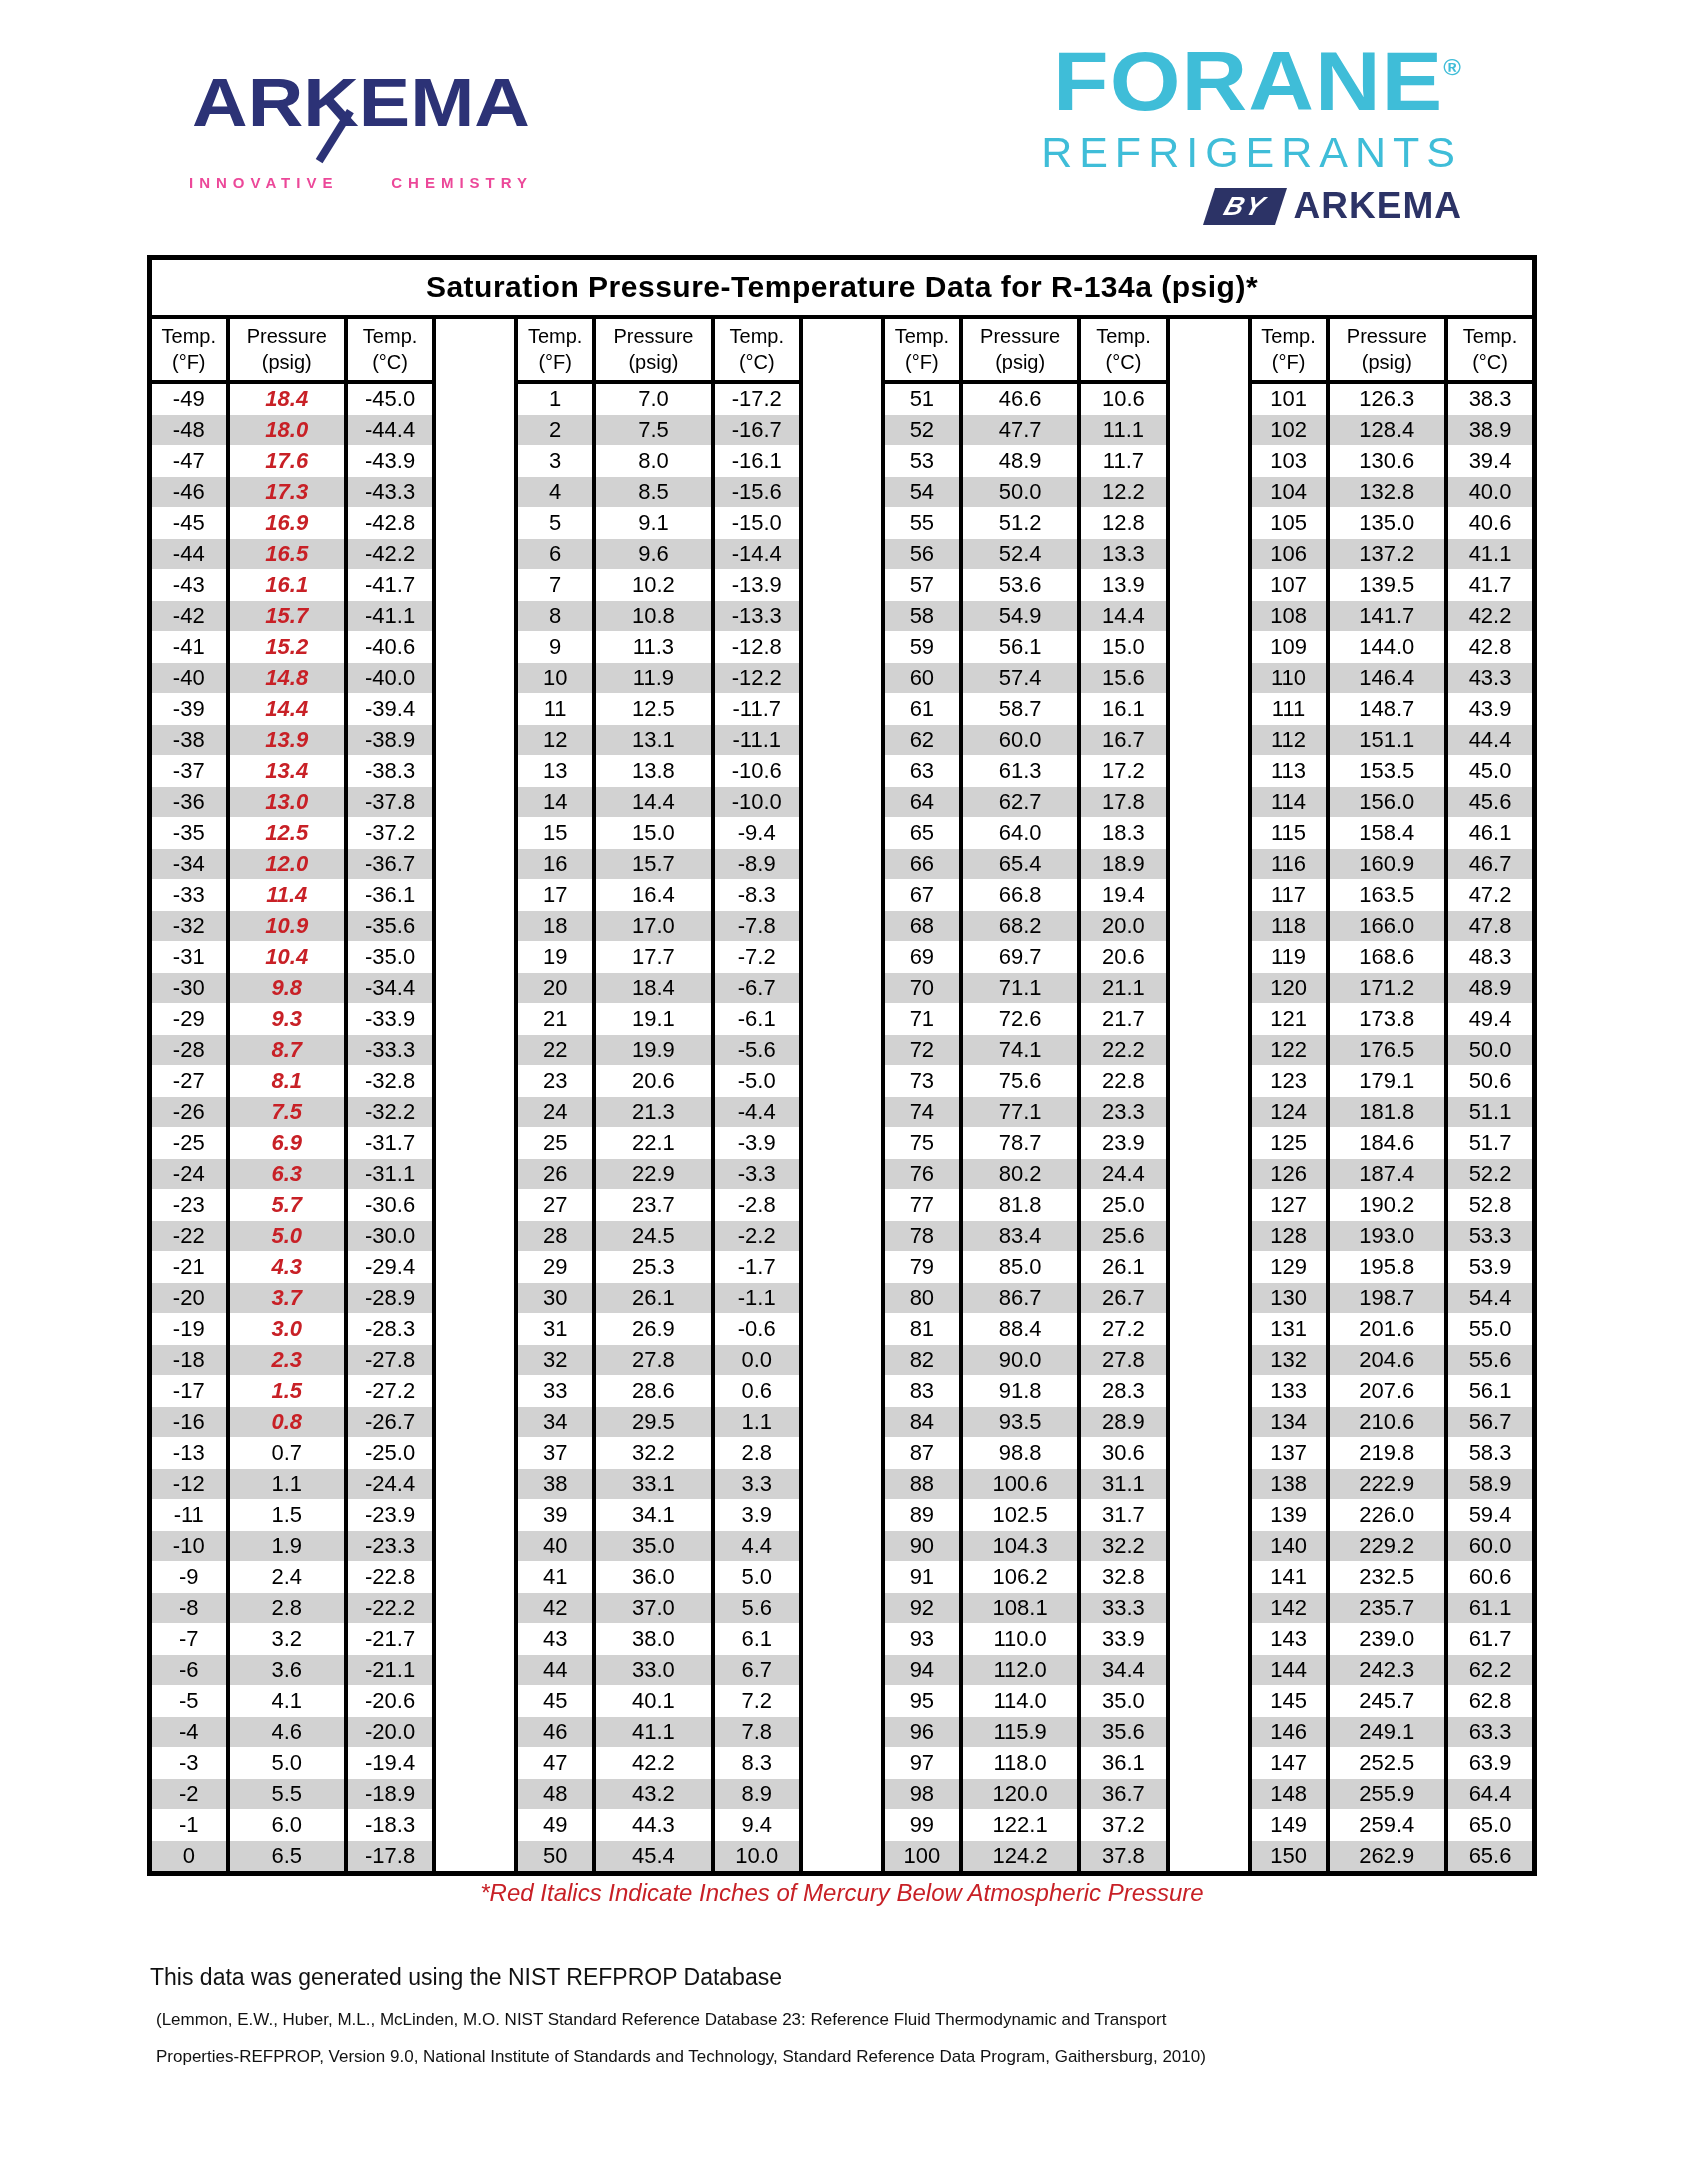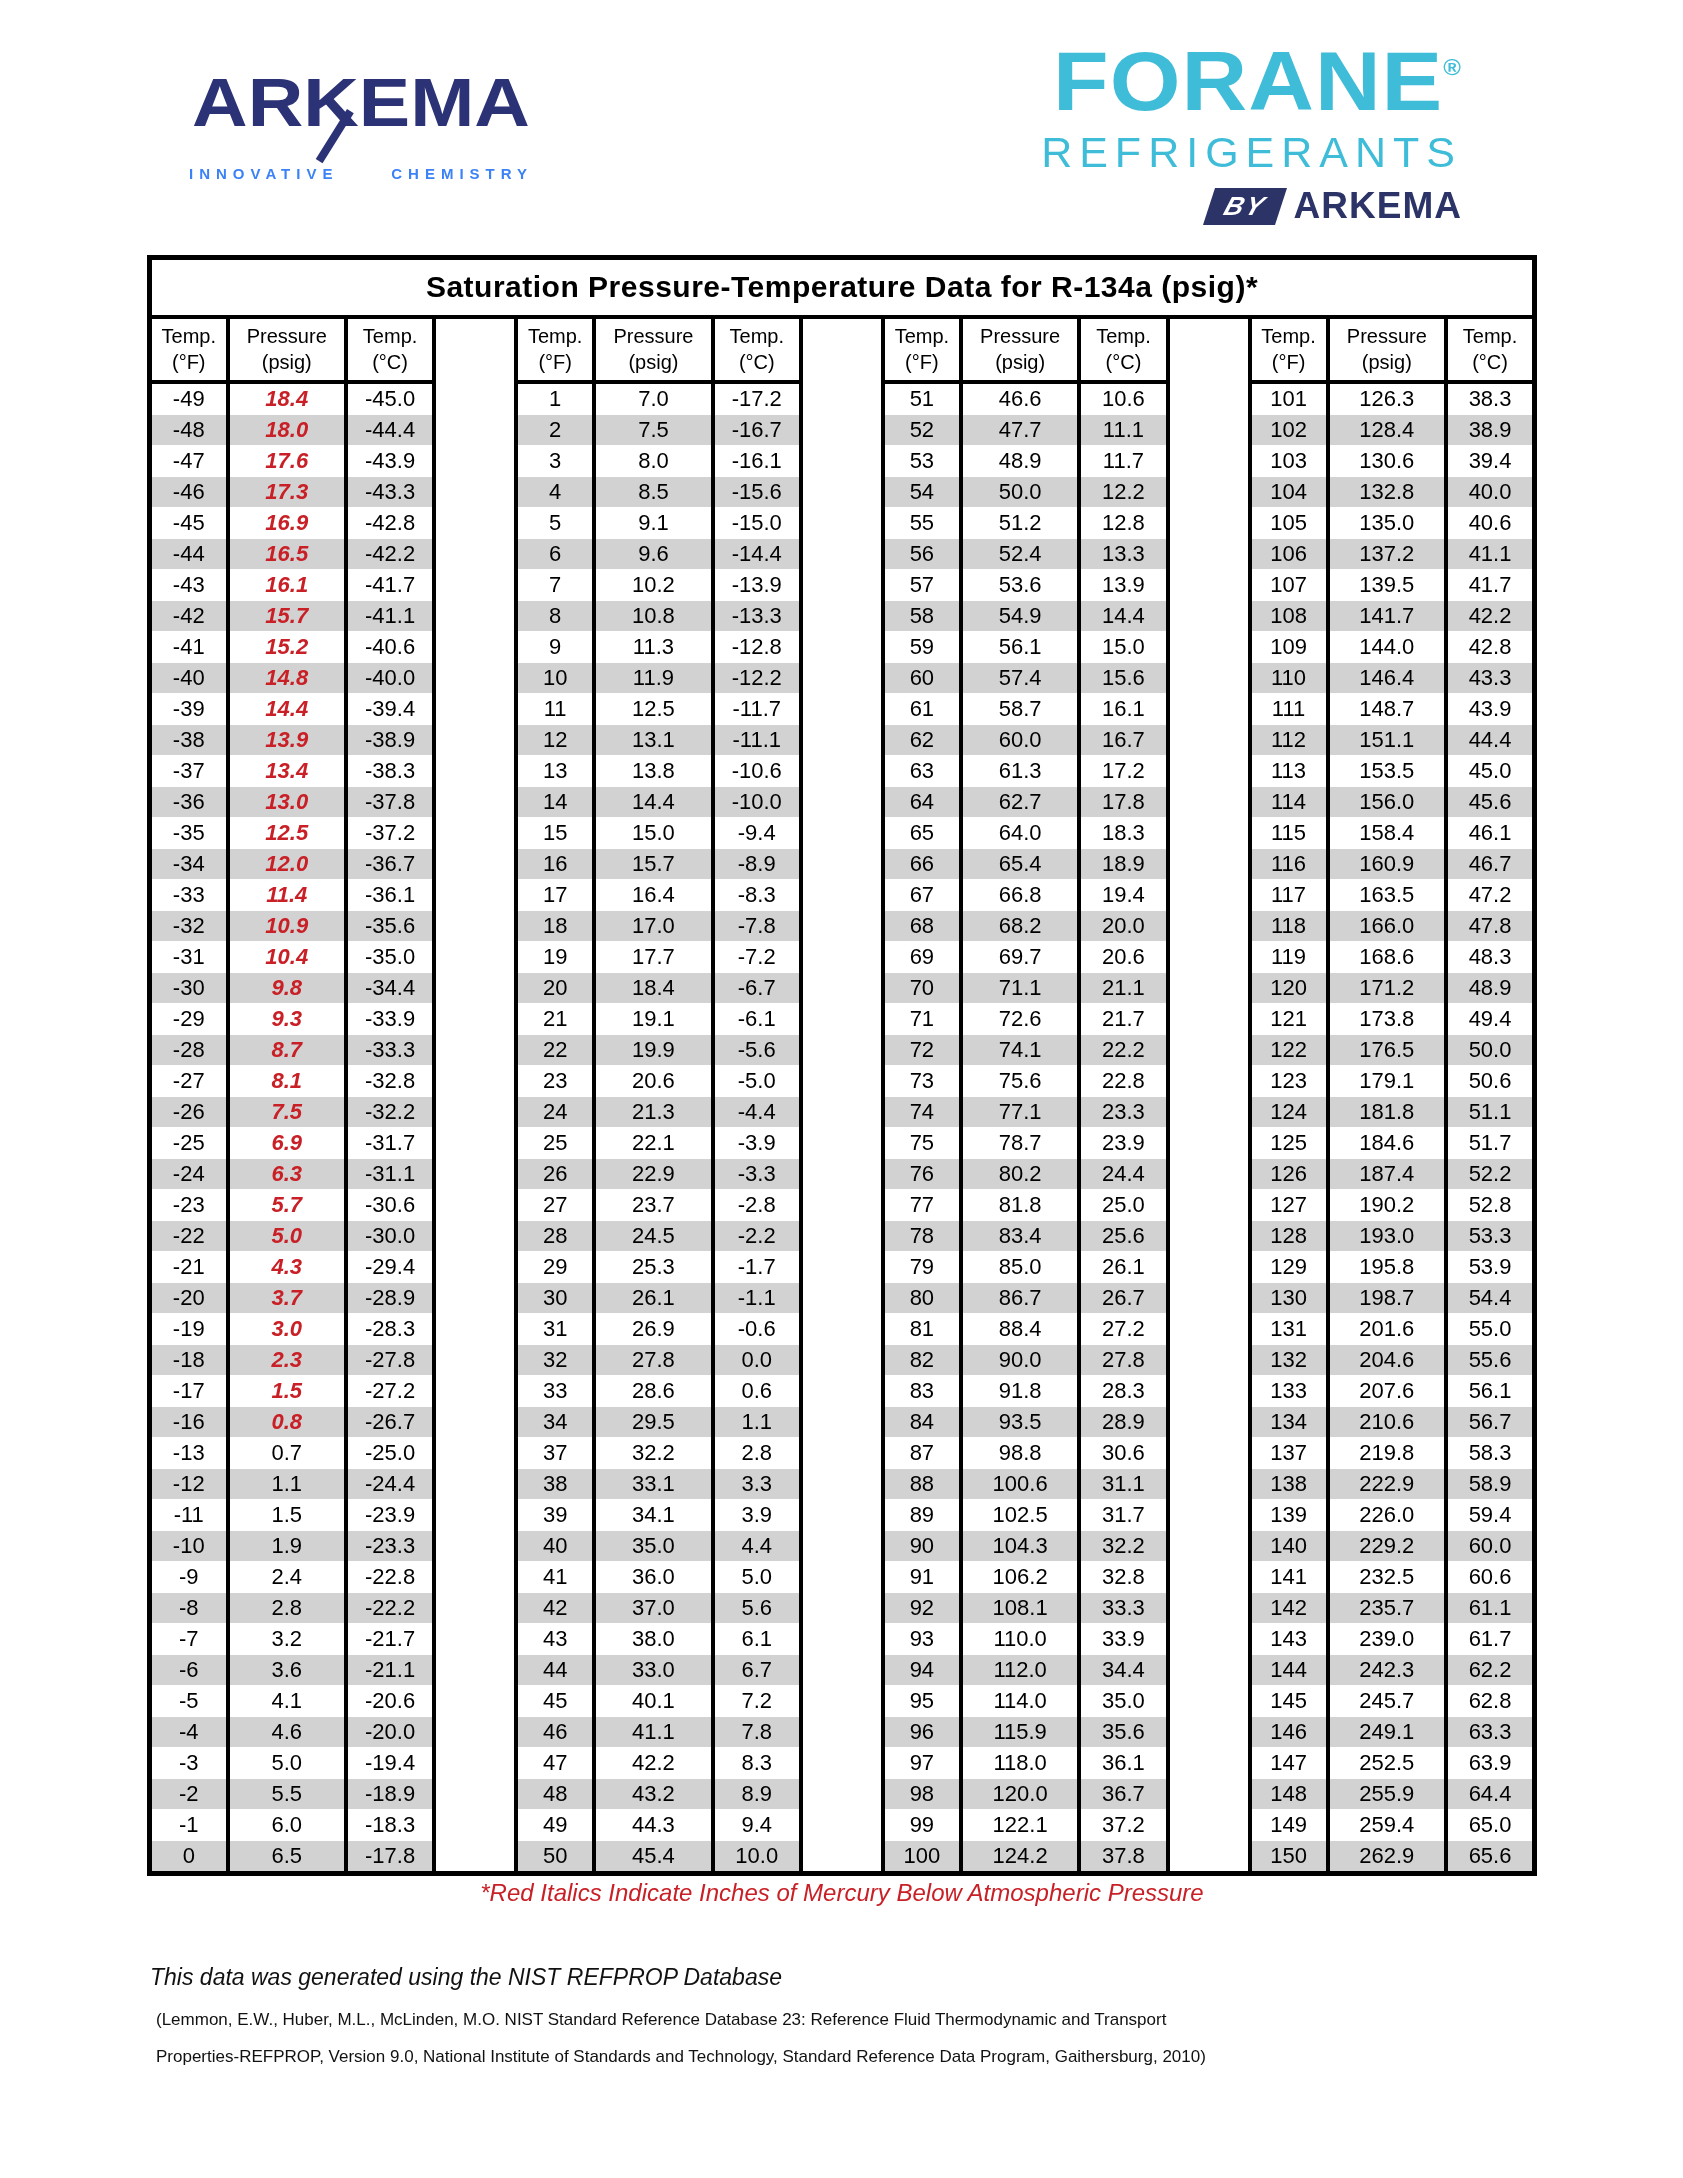--- a/index.html
+++ b/index.html
@@ -5,22 +5,22 @@
   * { margin:0; padding:0; box-sizing:border-box; }
   body { background:#fff; font-family:"Liberation Sans", sans-serif; }
   .page { position:relative; width:1599px; height:2178px; background:#ffffff; overflow:hidden; }
 
   
   .arkema-logo { position:absolute; left:163px; top:67px; width:396px; text-align:center; }
   .arkema-word { font-size:77px; font-weight:800; color:#2c3276; letter-spacing:0px;
                  transform:scaleY(0.9); transform-origin:top center; line-height:1; }
   .arkema-kleg { position:absolute; left:184px; top:42px; width:8px; height:59px;
                  background:#2c3276; transform:rotate(32deg); transform-origin:top left; }
-  .arkema-tagline { display:flex; justify-content:space-between; padding:0 26px; margin-top:21px;
-                    color:#3b82f6; font-size:15px; font-weight:700; letter-spacing:6px;gap:24px; }
+  .arkema-tagline { display:flex; justify-content:space-between; padding:0 26px; margin-top:30px;
+                    color:#ec4899; font-size:15px; font-weight:700; letter-spacing:6px;gap:24px; }
 
   .forane-logo { position:absolute; top:42px; right:137px; text-align:right; }
   .forane-word { font-size:91px; font-weight:700; color:#3fbdd8; line-height:0.95;
                  transform:scaleY(0.92); transform-origin:top right; letter-spacing:1px; }
   .forane-word sup { font-size:24px; vertical-align:38px; }
   .forane-sub { font-size:43px; color:#3fbdd8; letter-spacing:7px; font-weight:400; margin-top:0px; }
   .by-row { display:flex; justify-content:flex-end; align-items:center; gap:12px; margin-top:8px; }
   .by-badge { background:#2c3366; transform:skewX(-18deg); padding:3px 16px; }
   .by-badge span { display:inline-block; color:#fff; font-weight:700; font-style:italic;
                    font-size:26px; letter-spacing:2px; }
@@ -37,21 +37,21 @@
   .gapcell { border:none; background:#fff; }
   .d { height:30px; font-size:22px; line-height:30px;
        border-left:4px solid #000; border-right:4px solid #000;
        border-top:1px solid #fff; border-bottom:1px solid #fff; background:#fff; }
   tr.shaded .d { background:#d2d2d2; }
   .d.red { color:#c82026; font-style:italic; font-weight:700; }
 
   
   .footnote { position:absolute; left:147px; top:1879px; width:1390px; text-align:center;
               color:#c82026; font-style:italic; font-size:24px; }
-  .footer-1 { position:absolute; left:150px; top:1964px; font-size:23px; color:#111;font-style:italic; }
+  .footer-1 { position:absolute; left:150px; top:1964px; font-size:23px; color:#111; }
   .footer-2 { position:absolute; left:156px; top:2010px; font-size:17px; color:#111; }
   .footer-3 { position:absolute; left:156px; top:2047px; font-size:17px; color:#111; }
 </style>
 </head>
 <body>
 
 <div class="page">
 
   <div class="arkema-logo">
     <div class="arkema-word">ARKEMA</div>

